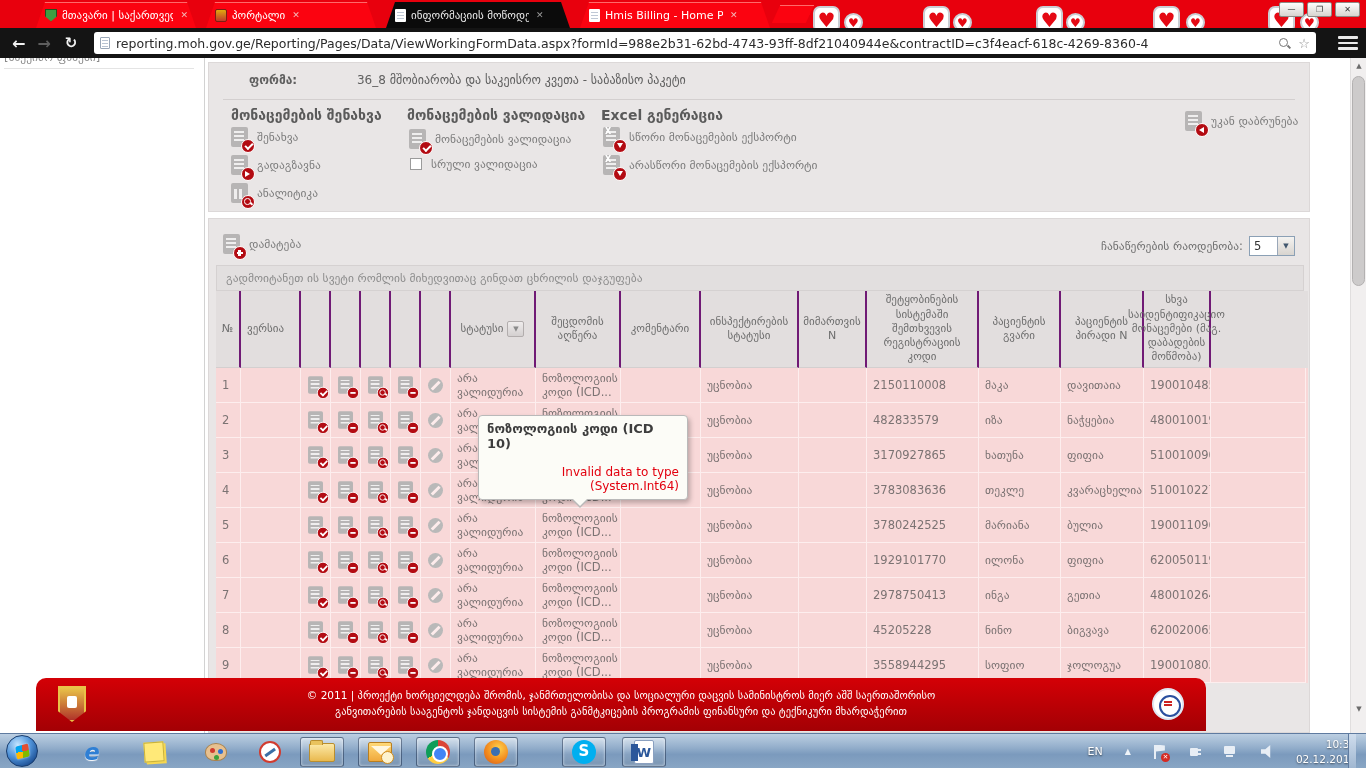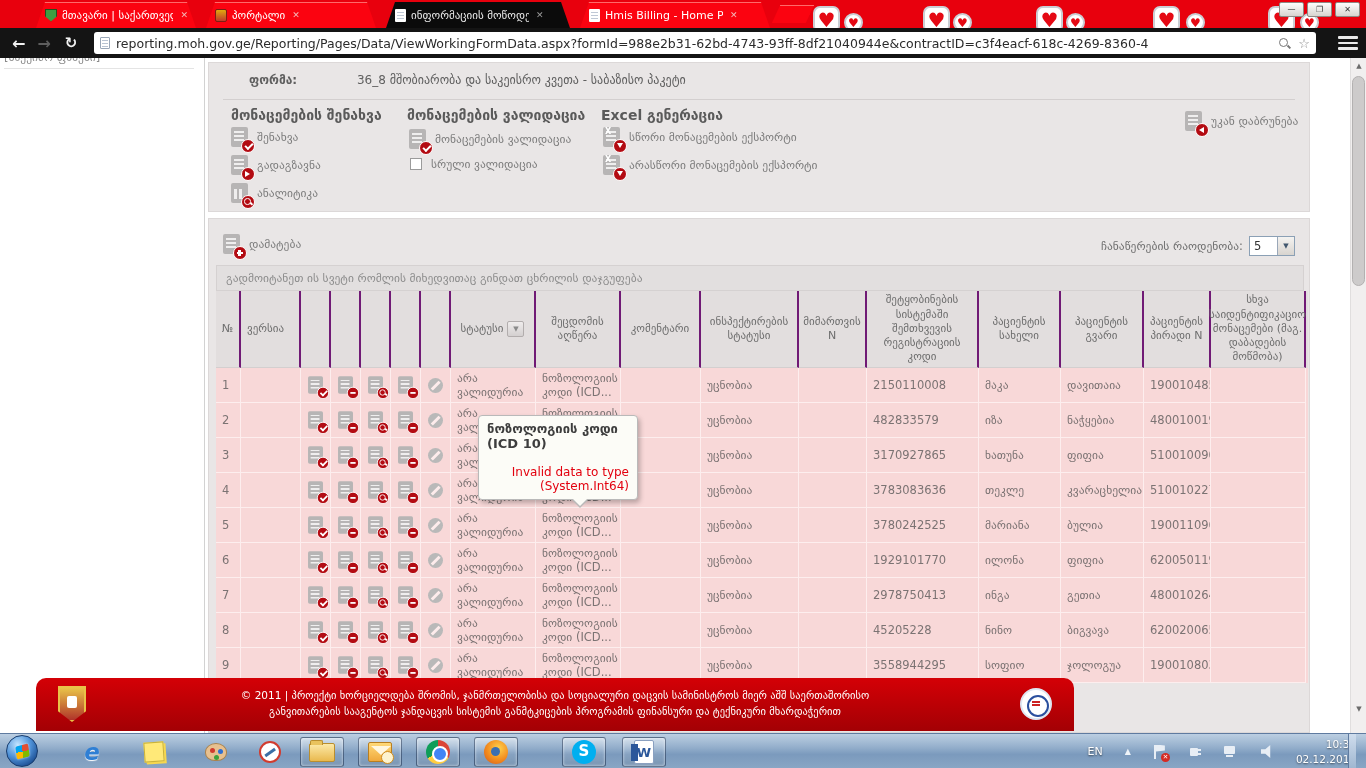--- a/index.html
+++ b/index.html
@@ -93,28 +93,28 @@
   .hc { border-right:2px solid #701a75; border-bottom:1px solid #d3cfcf; min-height:77px; display:flex; align-items:center; justify-content:center; text-align:center; font-size:11px; color:#6e6e6e; line-height:1.3; padding:2px 1px; }
   .hc.left { justify-content:flex-start; text-align:left; padding-left:6px; }
   .filterbtn { width:17px; height:16px; background:linear-gradient(#efecec,#d4d0d0); border:1px solid #b2adad; border-radius:2px; font-size:7px; color:#8a8a8a; line-height:14px; text-align:center; margin-left:4px; flex:none; }
   .trow { background:#f8d8d8; }
   .cell { border-right:1px solid #fdeeee; border-bottom:1px solid #fdeeee; height:35px; display:flex; align-items:center; font-size:11.5px; color:#7b7373; padding:0 4px; line-height:1.25; overflow:hidden; }
   .cell.txt { padding-left:6px; }
   .icon-cell { justify-content:center; }
   .icon-cell .dicon { transform:scale(0.88); }
 
   
-  .tooltip { position:absolute; left:478px; top:357px; width:160px; min-height:44px; background:#fcfcf7; border:1px solid #b9b9b9; border-radius:4px; box-shadow:2px 3px 5px rgba(0,0,0,.25); z-index:30; padding:5px 8px 6px; }
+  .tooltip { position:absolute; left:478px; top:357px; width:210px; min-height:44px; background:#fcfcf7; border:1px solid #b9b9b9; border-radius:4px; box-shadow:2px 3px 5px rgba(0,0,0,.25); z-index:30; padding:5px 8px 6px; }
   .tooltip .tt-title { font-size:13px; font-weight:bold; color:#3d3d3d; }
   .tooltip .tt-error { font-size:12px; color:#e3000e; text-align:right; margin-top:14px; }
   .tooltip .caret { position:absolute; left:92px; bottom:-9px; width:0; height:0; border-left:9px solid transparent; border-right:9px solid transparent; border-top:9px solid #b9b9b9; }
   .tooltip .caret::after { content:""; position:absolute; left:-8px; top:-10px; width:0; height:0; border-left:8px solid transparent; border-right:8px solid transparent; border-top:8px solid #fcfcf7; }
 
   
-  .footer { position:absolute; left:36px; top:620px; width:1038px; height:53px; background:linear-gradient(#d40006,#a30004); border-radius:10px 10px 0 0; z-index:25;padding-left:48px; }
+  .footer { position:absolute; left:36px; top:620px; width:1170px; height:53px; background:linear-gradient(#d40006,#a30004); border-radius:10px 10px 0 0; z-index:25;padding-left:48px; }
   .footer-text { position:absolute; left:150px; right:150px; top:9px; text-align:center; color:#fff; font-size:10.5px; line-height:1.55; }
   .coat { position:absolute; left:22px; top:8px; width:28px; height:36px; background:linear-gradient(#e9c348,#b0342a); border:2px solid #e9c348; clip-path:polygon(0 0,100% 0,100% 70%,50% 100%,0 70%); }
   .coat::after { content:""; position:absolute; left:7px; top:8px; width:10px; height:12px; background:#fff; border-radius:2px; }
   .flogo { position:absolute; right:22px; top:10px; width:32px; height:32px; border-radius:50%; background:#fff; border:2px solid #dfe6f2; }
   .flogo::before { content:""; position:absolute; left:5px; top:5px; width:18px; height:18px; border-radius:50%; border:2px solid #2a4f9e; }
   .flogo::after { content:""; position:absolute; left:10px; top:11px; width:8px; height:6px; background:repeating-linear-gradient(#c22 0 1.5px,#fff 1.5px 3px); }
 
   
   .pscroll { position:absolute; right:0; top:0; width:16px; height:675px; background:#f1efef; border-left:1px solid #e0dede; z-index:26; }
   .pscroll .sarrow { width:16px; height:16px; font-size:7px; color:#6b6b6b; text-align:center; line-height:16px; }
@@ -325,21 +325,20 @@
           <div class="hc"></div>
           <div class="hc">
             <span>სტატუსი</span>
             <span class="filterbtn">▼</span>
           </div>
           <div class="hc">შეცდომის აღწერა</div>
           <div class="hc">კომენტარი</div>
           <div class="hc">ინსპექტირების სტატუსი</div>
           <div class="hc">მიმართვის N</div>
           <div class="hc">შეტყობინების სისტემაში შემთხვევის რეგისტრაციის კოდი</div>
-          <div class="hc">პაციენტის სახელი</div>
           <div class="hc">პაციენტის გვარი</div>
           <div class="hc">პაციენტის პირადი N</div>
           <div class="hc">სხვა საიდენტიფიკაციო მონაცემები (მაგ. დაბადების მოწმობა)</div>
         </div>
         <div id="tbody">
   <div class="trow">
     <div class="cell txt">1</div>
     <div class="cell"></div>
     <div class="cell icon-cell">
                 <span class="dicon">

